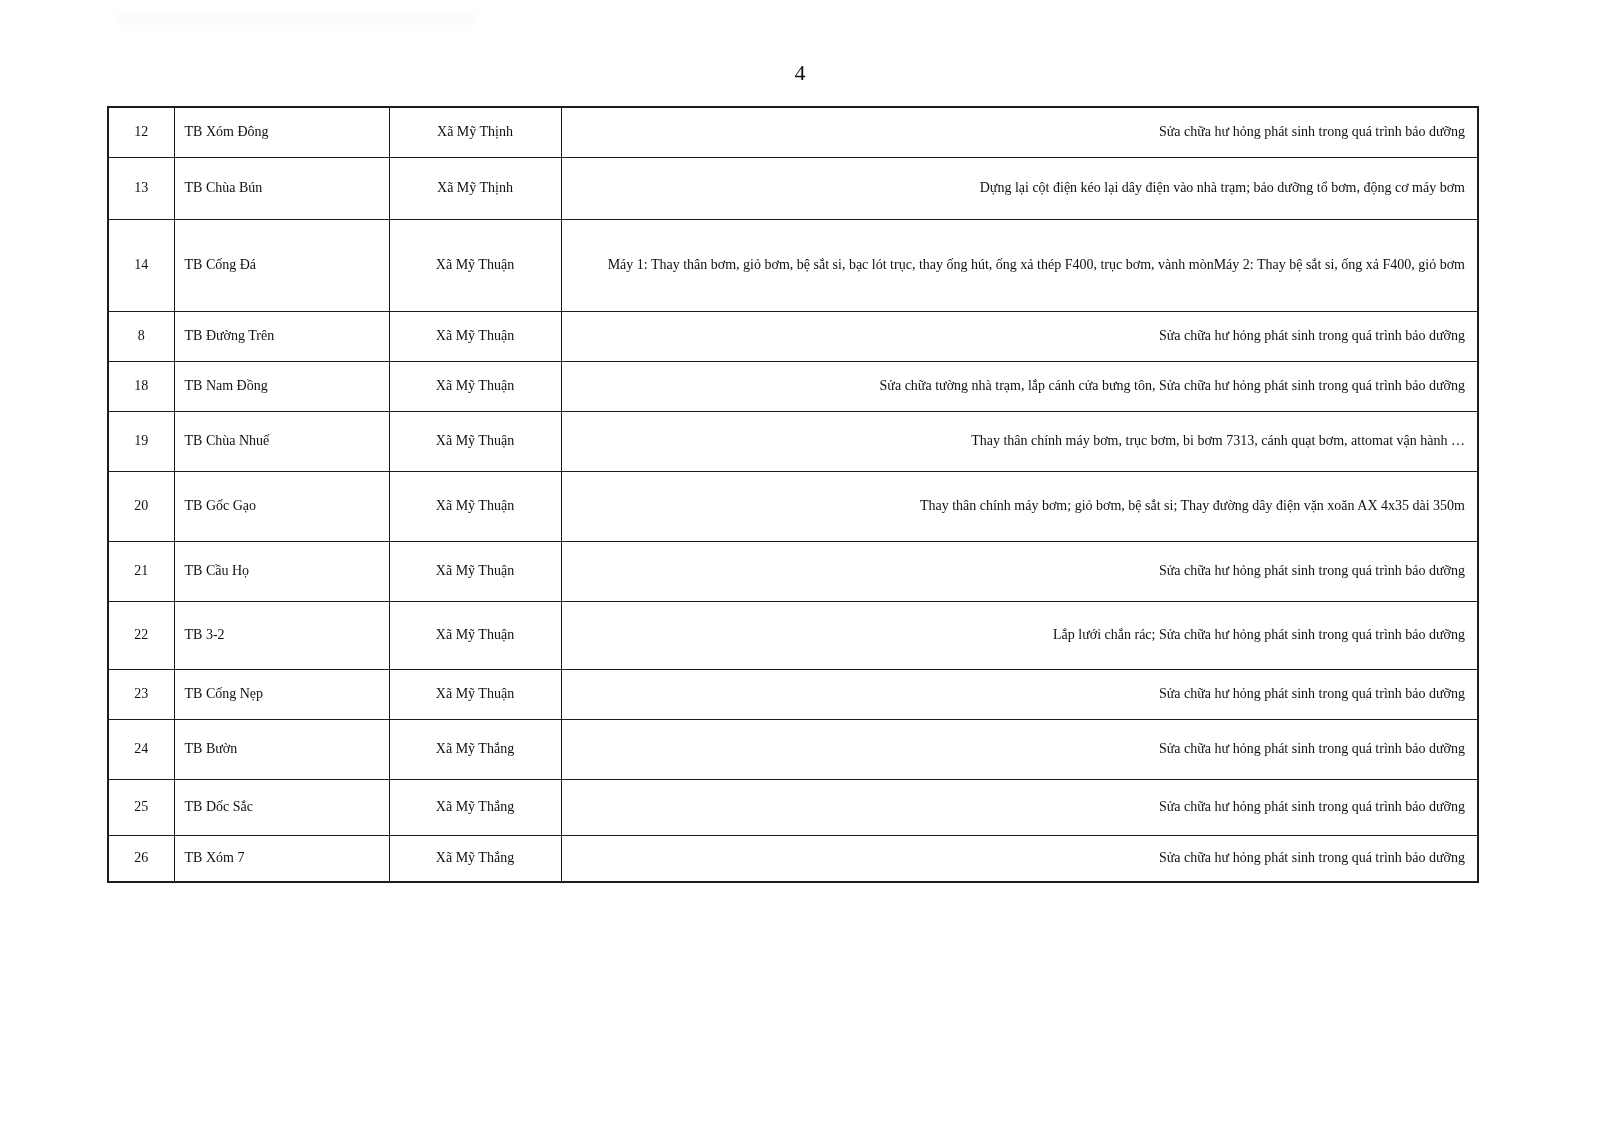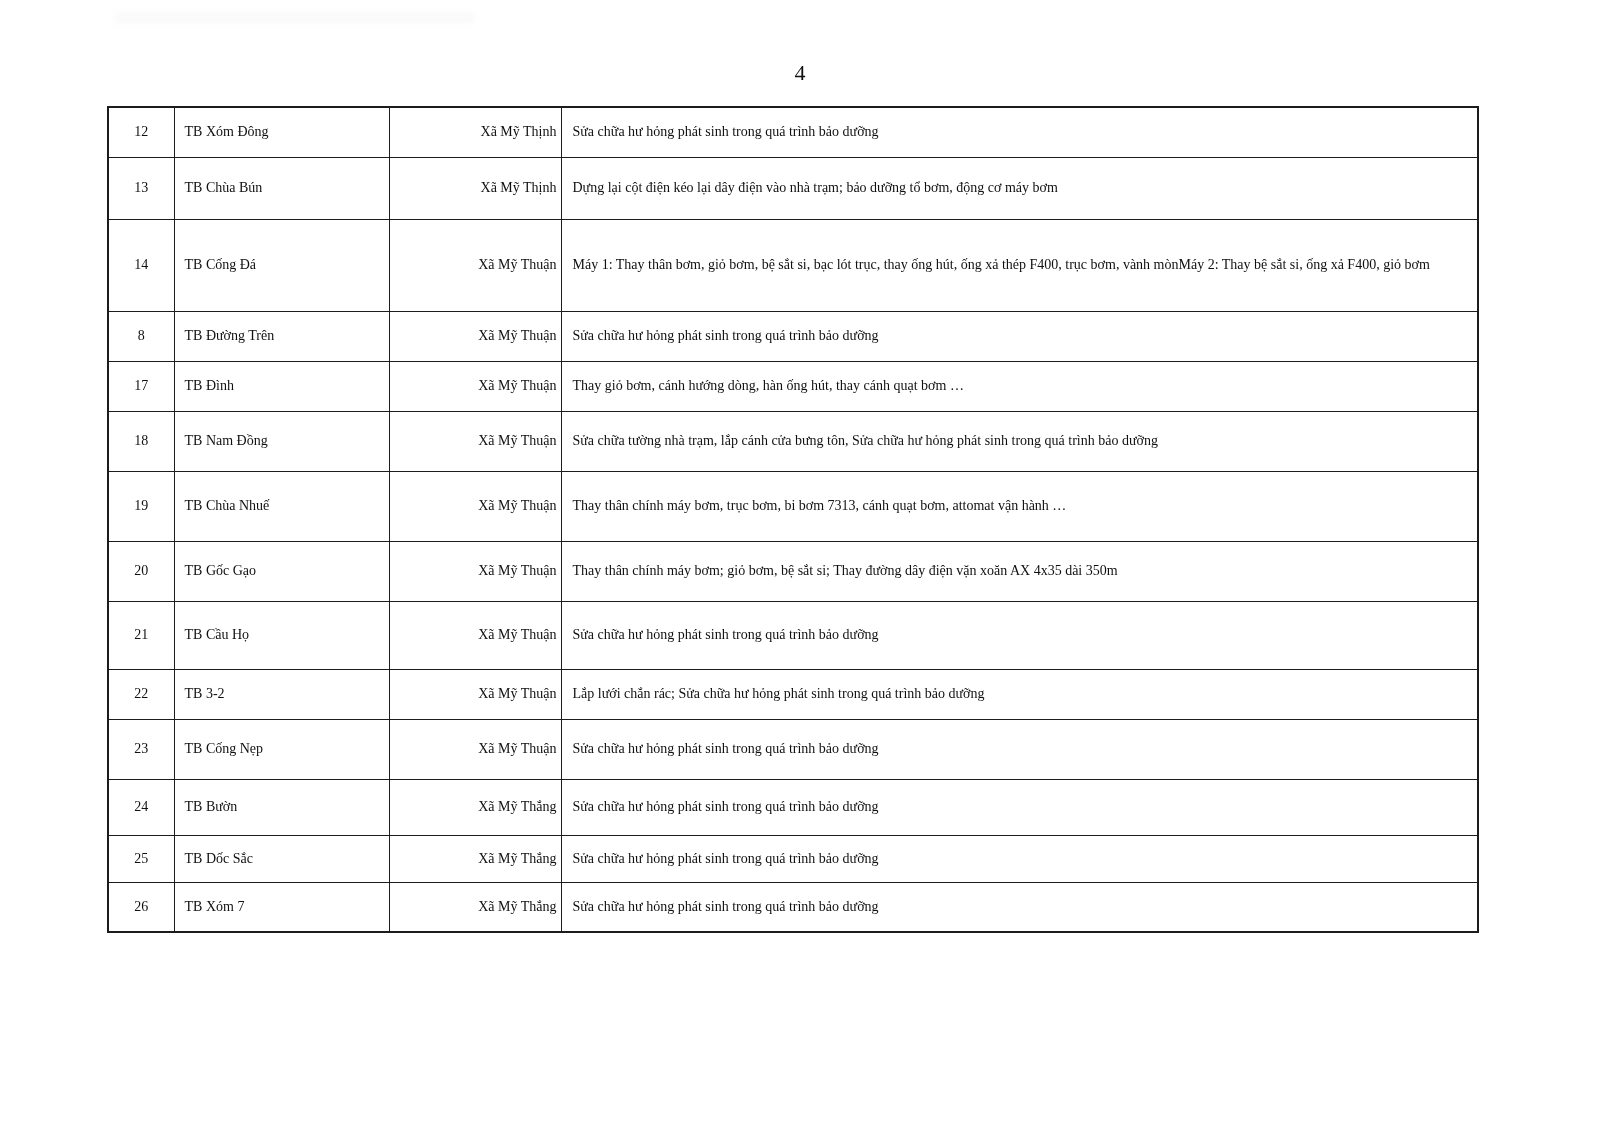--- a/index.html
+++ b/index.html
@@ -53,26 +53,26 @@
   }
   .maint-table td.col-stt {
     text-align: center;
     padding: 6px 2px;
   }
   .maint-table td.col-name {
     text-align: left;
     padding-left: 10px;
   }
   .maint-table td.col-commune {
-    text-align: right;
-    padding: 6px 4px;
+    text-align: center;
+    padding: 6px 12px;
     font-family: Liberation Serif, serif;
   }
   .maint-table td.col-description {
-    text-align: left;
+    text-align: right;
     padding-left: 11px;
     padding-right: 12px;
   }
   
   .maint-table tr { height: 50px; }
   .maint-table tr:nth-child(2)  { height: 62px; }
   .maint-table tr:nth-child(3)  { height: 92px; margin-top: 16px; }
   .maint-table tr:nth-child(6)  { height: 60px; }
   .maint-table tr:nth-child(7)  { height: 70px; }
   .maint-table tr:nth-child(8)  { height: 60px; }
@@ -113,26 +113,20 @@
         <td class="col-stt">14</td>
         <td class="col-name">TB Cống Đá</td>
         <td class="col-commune">Xã Mỹ Thuận</td>
         <td class="col-description">Máy 1: Thay thân bơm, giỏ bơm, bệ sắt si, bạc lót trục,  thay ống hút, ống xả thép F400, trục bơm, vành mònMáy 2: Thay bệ sắt si, ống xả F400, giỏ bơm</td>
       </tr>
       <tr>
         <td class="col-stt">8</td>
         <td class="col-name">TB Đường Trên</td>
         <td class="col-commune">Xã Mỹ Thuận</td>
         <td class="col-description">Sửa chữa hư hỏng phát sinh trong quá trình bảo dưỡng</td>
-      </tr>
-      <tr>
-        <td class="col-stt">17</td>
-        <td class="col-name">TB Đình</td>
-        <td class="col-commune">Xã Mỹ Thuận</td>
-        <td class="col-description">Thay giỏ bơm, cánh hướng dòng, hàn ống hút, thay cánh quạt bơm …</td>
       </tr>
       <tr>
         <td class="col-stt">18</td>
         <td class="col-name">TB Nam Đồng</td>
         <td class="col-commune">Xã Mỹ Thuận</td>
         <td class="col-description">Sửa chữa tường nhà trạm, lắp cánh cửa bưng tôn, Sửa chữa hư hỏng phát sinh trong quá trình bảo dưỡng</td>
       </tr>
       <tr>
         <td class="col-stt">19</td>
         <td class="col-name">TB Chùa Nhuế</td>

